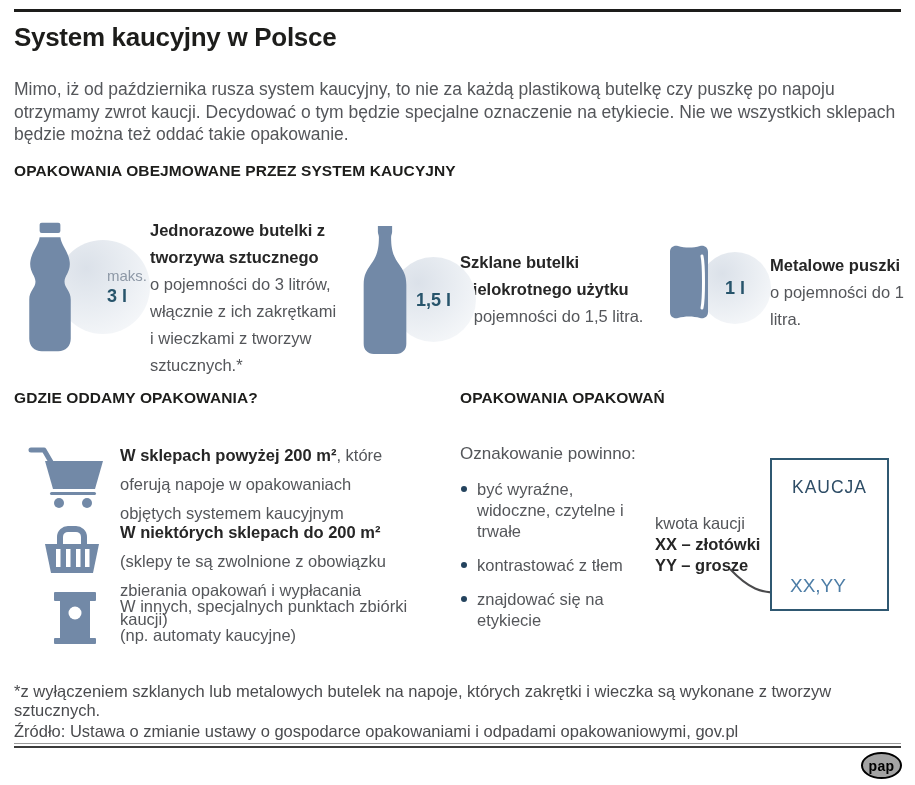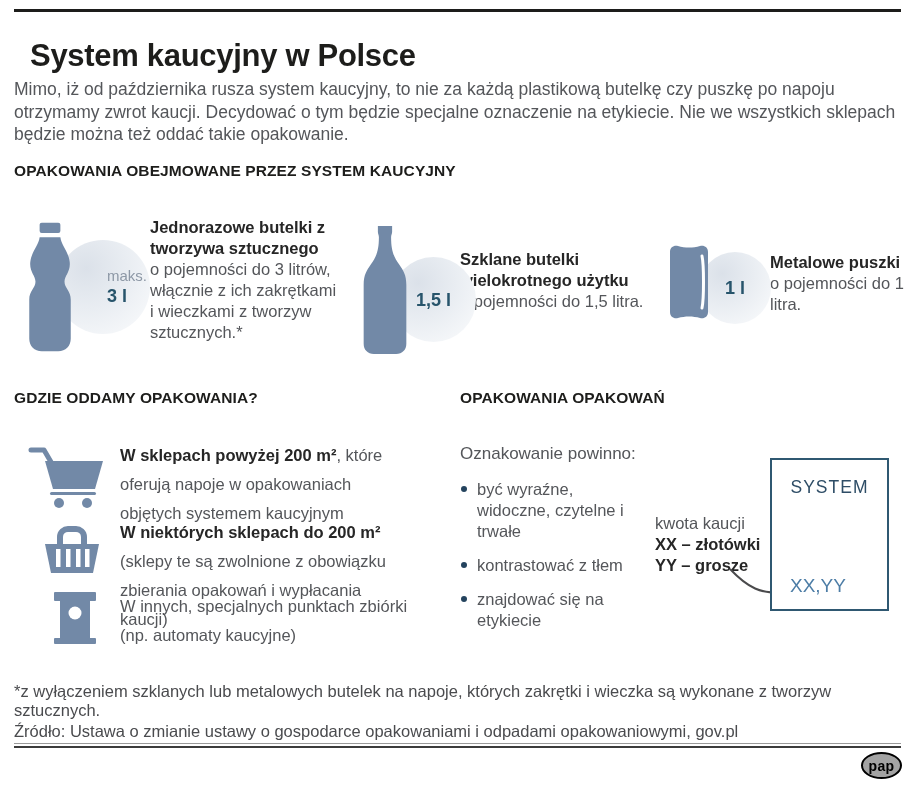--- a/index.html
+++ b/index.html
@@ -2,33 +2,33 @@
 <html lang="pl"><head>
 <meta charset="utf-8">
 <style>
   html,body{margin:0;padding:0;background:#fff;}
   .page{
     position:relative;width:915px;height:785px;background:#ffffff;overflow:hidden;
     font-family:"Liberation Sans", sans-serif;color:#54565a;
   }
   .abs{position:absolute;}
   .rule-top{left:14px;top:9px;width:887px;height:3px;background:#1d1d1b;}
-  h1{margin:16px;left:14px;top:22px;font-size:31px;font-weight:800;color:#1d1d1b;letter-spacing:-0.3px;}
+  h1{margin:0;left:14px;top:22px;font-size:26px;font-weight:800;color:#1d1d1b;letter-spacing:-0.3px;}
   .intro{margin:0;left:14px;top:78px;width:890px;font-size:17.5px;line-height:22.5px;color:#54565a;}
   .sec-h{margin:0;font-size:15.5px;font-weight:700;color:#1d1d1b;letter-spacing:0.1px;}
   .icon-blue{fill:#7289a7;}
   .badge{
     border-radius:50%;z-index:1;
     background:radial-gradient(circle at 32% 30%, #dbe1e9 0%, #e9edf2 45%, #fbfcfd 100%);
   }
   .badge .lbl{display:block;color:#8d98a6;font-size:15px;line-height:18px;}
   .badge .val{display:block;color:#27546b;font-size:18px;font-weight:700;line-height:22px;}
   .badge-center{display:flex;align-items:center;justify-content:center;}
   .pack-icon{z-index:2;}
-  .pack-text{font-size:16.5px;line-height:21px;}
+  .pack-text{font-size:16.5px;line-height:27px;}
   .pack-text .b{display:block;font-weight:700;color:#262626;}
   .pack-text .g{display:block;color:#54565a;}
   .where-text{font-size:16.5px;line-height:29px;color:#54565a;}
   .where-text .b{font-weight:700;color:#262626;}
   .lead{font-size:17px;color:#54565a;}
   ul.bullets{margin:0;padding:0;list-style:none;width:190px;font-size:16.5px;line-height:21px;color:#54565a;}
   ul.bullets li{position:relative;padding-left:17px;margin-bottom:13px;}
   ul.bullets .dot{position:absolute;left:1px;top:7px;width:6px;height:6px;border-radius:50%;background:#24435e;}
   .annot{font-size:16.5px;line-height:21px;color:#54565a;}
   .annot .b{font-weight:700;color:#262626;}
@@ -146,21 +146,21 @@
     <span class="b">XX – złotówki</span><br>
     <span class="b">YY – grosze</span>
   </div>
 
   <svg class="abs" style="left:727px;top:566px;" width="64" height="32" viewBox="0 0 64 32">
     <path d="M3,3 C22,23 34,27 54,27" fill="none" stroke="#4a4a4c" stroke-width="2"></path>
     <path d="M47,21 l8,6 l-9,4" fill="none" stroke="#4a4a4c" stroke-width="2" stroke-linejoin="round"></path>
   </svg>
 
   <div class="abs kaucja-box">
-    <div class="k-title">SYSTEM</div>
+    <div class="k-title">KAUCJA</div>
     <div class="k-value">XX,YY</div>
   </div>
 
   <div class="abs footnote">*z wyłączeniem szklanych lub metalowych butelek na napoje, których zakrętki i wieczka są wykonane z tworzyw sztucznych.</div>
   <div class="abs source">Źródło: Ustawa o zmianie ustawy o gospodarce opakowaniami i odpadami opakowaniowymi, gov.pl</div>
   <div class="abs rule-thin"></div>
   <div class="abs rule-thick"></div>
   <div class="abs pap-logo">
     <span>pap</span>
   </div>

